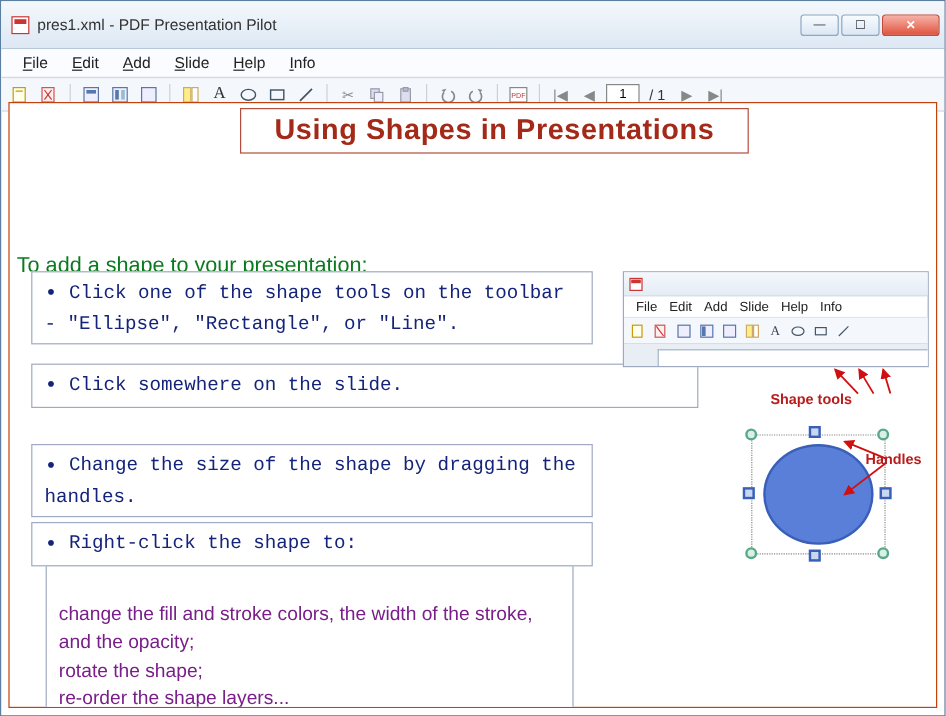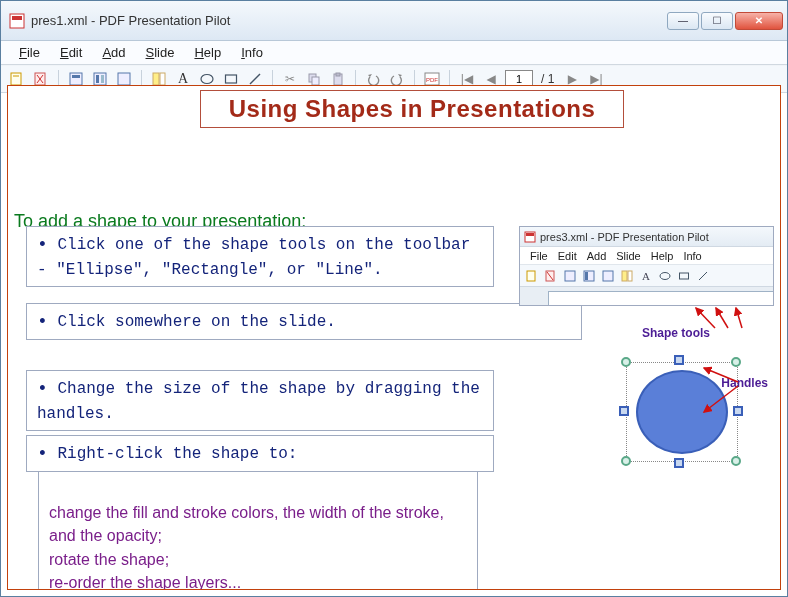--- a/index.html
+++ b/index.html
@@ -26,21 +26,21 @@
   .intro-text { position:absolute; left:6px; top:92px; font-family: Verdana, sans-serif; font-size:18px; color:#0a7a1e;margin-top:33px; }
   .box { position:absolute; border:1px solid #9faac0; background:#fff; padding:4px 10px; font-family: Liberation Mono, monospace; font-size:16px; color:#14247a; line-height:1.5; }
   .bullet { color:#14247a; font-size:18px; position:relative; top:1px; }
   .sub-box { position:absolute; border:1px solid #9faac0; background:#fff; padding:6px 10px; font-family: Verdana, sans-serif; font-size:16px; color:#7a1e8a; line-height:1.45; }
   .embedded { position:absolute; right:6px; top:140px; width:255px; border:1px solid #9faac0; background:#fff; }
   .embedded .etitle { height:20px; background:linear-gradient(#f4f8fc,#e4ecf4); border-bottom:1px solid #cfd8e2; display:flex; align-items:center; padding:0 4px; font-size:11px; color:#333;}
   .embedded .emenu { height:18px; display:flex; align-items:center; padding:2px 6px; gap:2px; font-size:11px; color:#222; border-bottom:1px solid #e0e6ec;}
   .embedded .emenu span { padding:0 4px; }
   .embedded .etoolbar { height:22px; background:#f4f8fc; border-bottom:1px solid #cfd8e2; display:flex; align-items:center; padding:0 4px; gap:3px; }
   .embedded .etool { width:16px; height:16px; display:flex; align-items:center; justify-content:center; color:#445; border:1px solid transparent; border-radius:2px;}
-  .label-shapetools { position:absolute; font-family: Verdana, sans-serif; font-size:12px; color:#4c1d95; font-weight:bold;}
+  .label-shapetools { position:absolute; font-family: Verdana, sans-serif; font-size:12px; color:#b91c1c; font-weight:bold;}
   .shape-demo { position:absolute; right:26px; top:270px; width:140px; height:120px; }
   .sel-box { position:absolute; left:12px; top:6px; width:112px; height:100px; border:1px dotted #888; }
   .circle { position:absolute; left:22px; top:14px; width:92px; height:84px; background:#5a7fd8; border:2px solid #3a5fb8; border-radius:50%; }
   .handle { position:absolute; width:10px; height:10px; background:#fff; border:2px solid #5a8fb8; }
   .handle.sq { border-color:#3a5fb8; background:#c8d8f0; }
   .handle.circ { border-radius:50%; background:#d8f0e8; border-color:#5aa888; }
   .red-arrow { position:absolute; }
   svg { display:block; }
 </style>
 </head>
@@ -203,21 +203,20 @@
     </div>
 
     <div class="embedded">
       <div class="etitle">
         <span style="margin-right:4px;">
           <svg width="12" height="12">
               <rect x="1" y="1" width="10" height="10" fill="#fff" stroke="#c33"></rect>
               <rect x="2" y="2" width="8" height="3" fill="#c33"></rect>
             </svg>
         </span>
-        <span>pres3.xml - PDF Presentation Pilot</span>
       </div>
       <div class="emenu">
         <span>File</span>
         <span>Edit</span>
         <span>Add</span>
         <span>Slide</span>
         <span>Help</span>
         <span>Info</span>
       </div>
       <div class="etoolbar">

